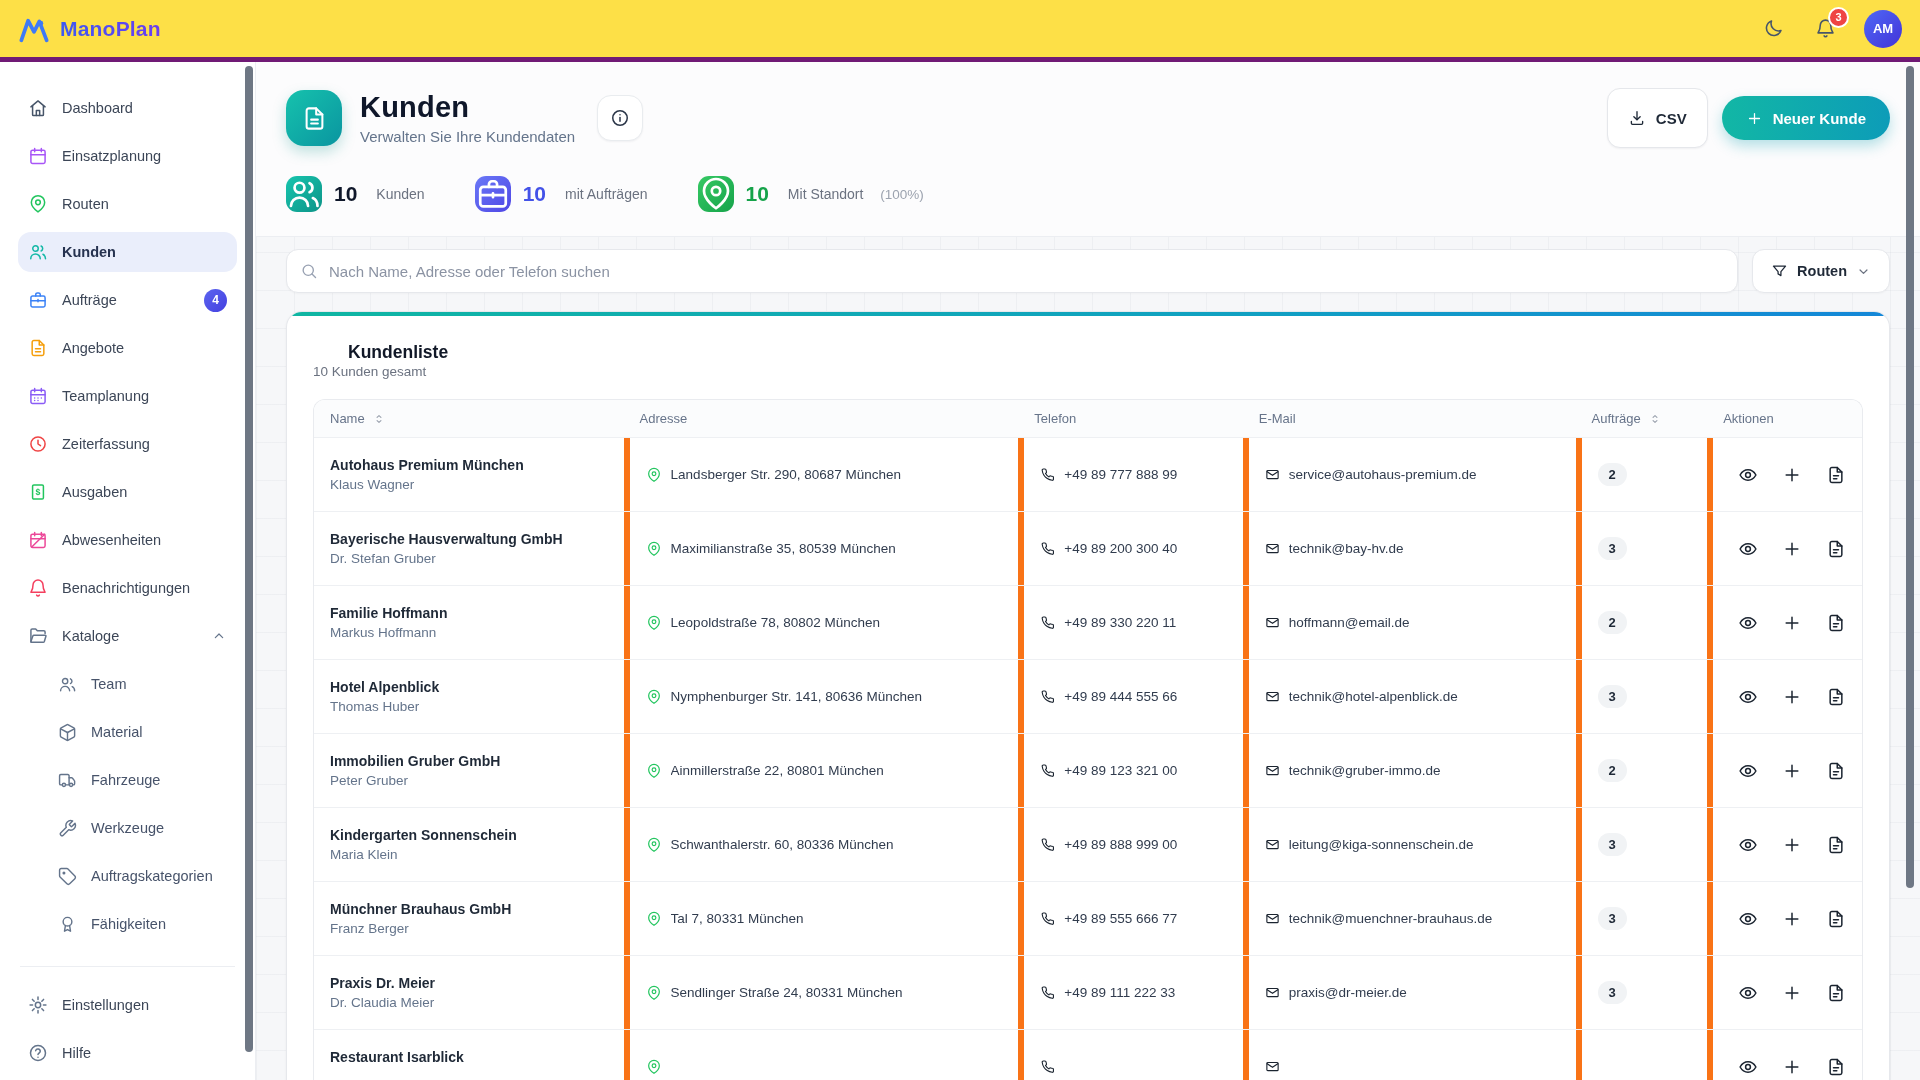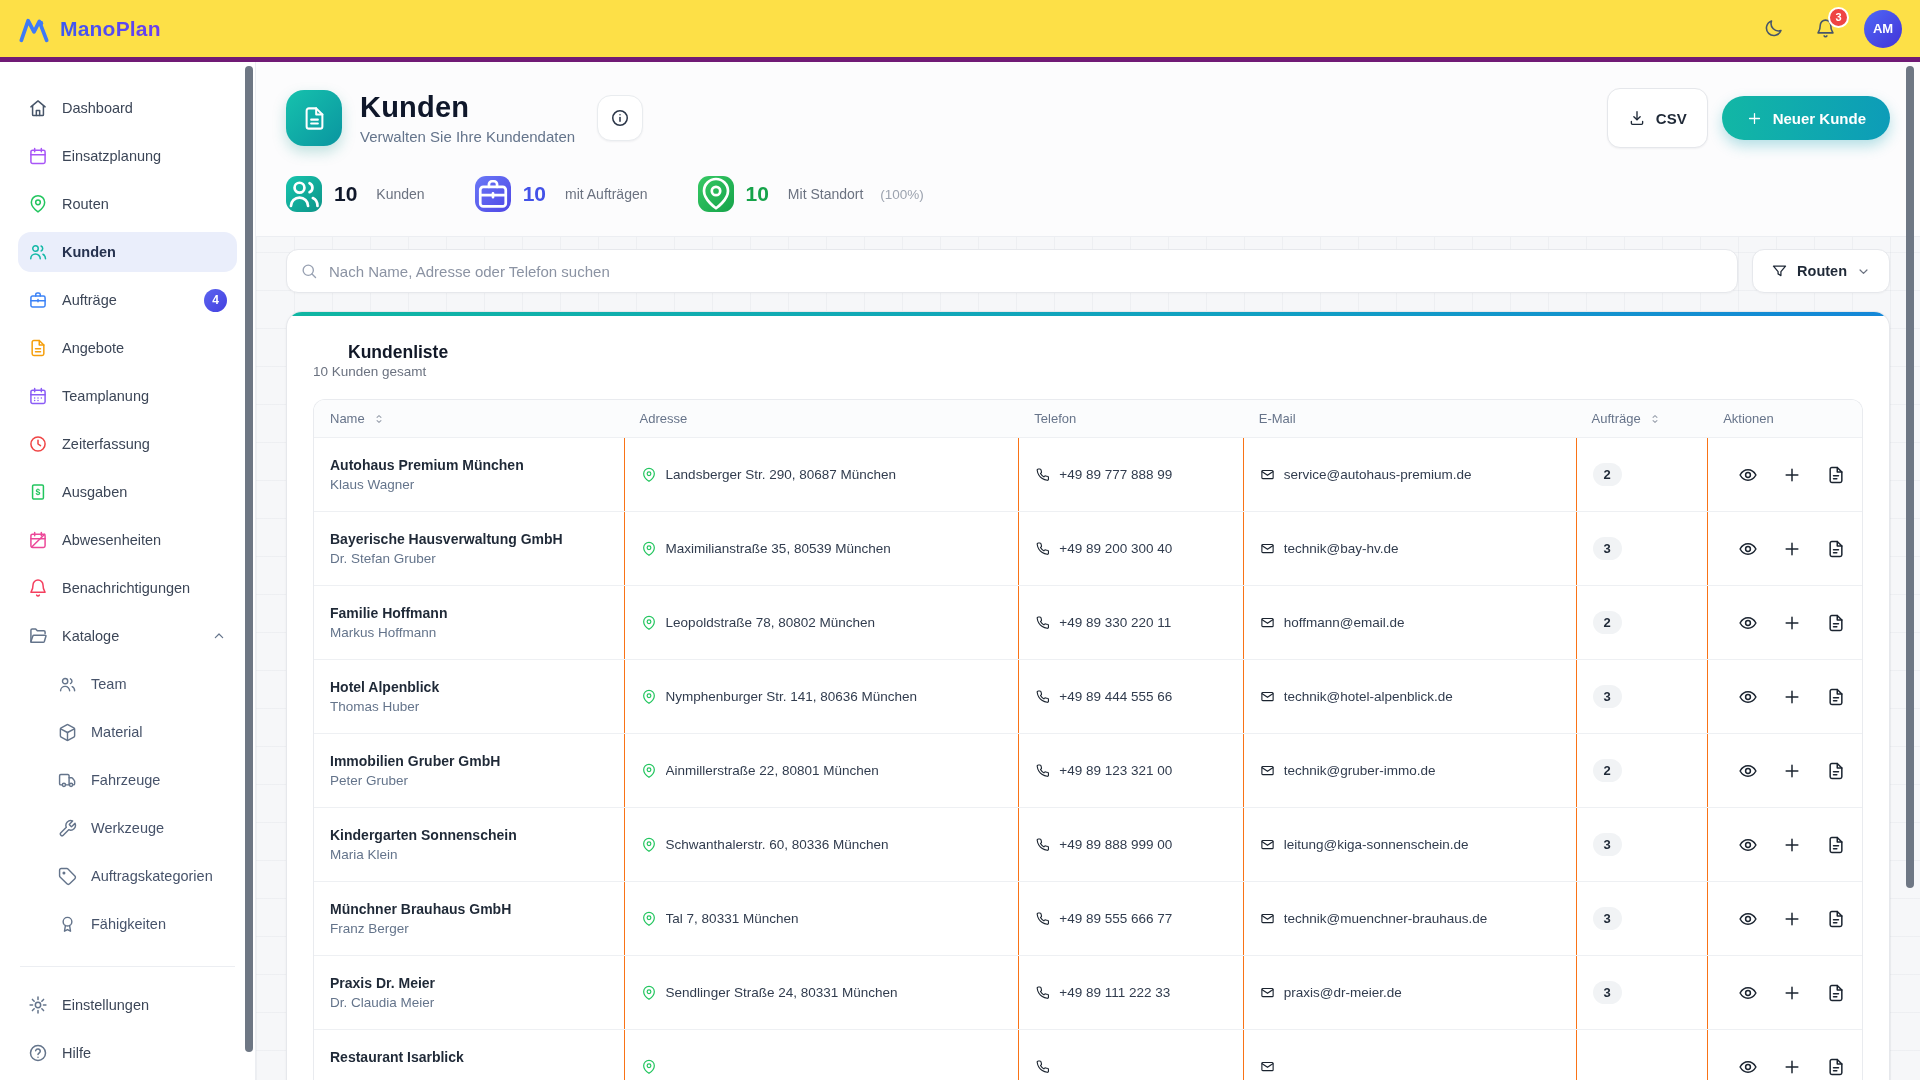--- a/index.html
+++ b/index.html
@@ -113,21 +113,21 @@
 
   .table-wrap { margin:20px 26px 0 26px; border:1px solid #e9ebef; border-radius:12px 12px 0 0;
                 border-bottom:none; overflow:hidden; }
   .tgrid { display:grid; grid-template-columns:20% 25.5% 14.5% 21.5% 8.5% 10%; }
   .thead { background:#fbfcfd; }
   .th { display:flex; align-items:center; gap:7px; padding:11px 16px; font-size:13px;
         color:#67748a; font-weight:500; }
   .th:last-child { justify-content:flex-start; }
   .th .sort { width:14px; height:14px; color:#9ca3af; }
   .trow { border-top:1px solid #eef0f3; height:74px; background:#fff; }
-  .td { display:flex; align-items:center; padding:0 16px; border-left:1px solid #f97316; min-width:0; }
+  .td { display:flex; align-items:center; padding:0 16px; border-left:6px solid #f97316; min-width:0; }
   .td:first-child { border-left:none; }
   .td-name { flex-direction:column; align-items:flex-start; justify-content:center; }
   .r-name { font-size:14px; font-weight:600; color:#1f2937; white-space:nowrap; }
   .r-contact { font-size:13.5px; color:#64748b; margin-top:4px; min-height:16px; white-space:nowrap; }
   .cell-ic { width:15px; height:15px; flex:none; color:#1b2430; margin-right:9px; }
   .cell-ic.pin { color:#22c55e; width:16px; height:16px; }
   .r-text { font-size:13.5px; color:#313c4e; white-space:nowrap; overflow:hidden; text-overflow:ellipsis; }
   .orders-badge { background:#f1f3f5; border-radius:999px; padding:4px 11px; font-size:13px;
                   font-weight:600; color:#1f2937; }
   .td-actions { justify-content:flex-end; gap:24px; }

